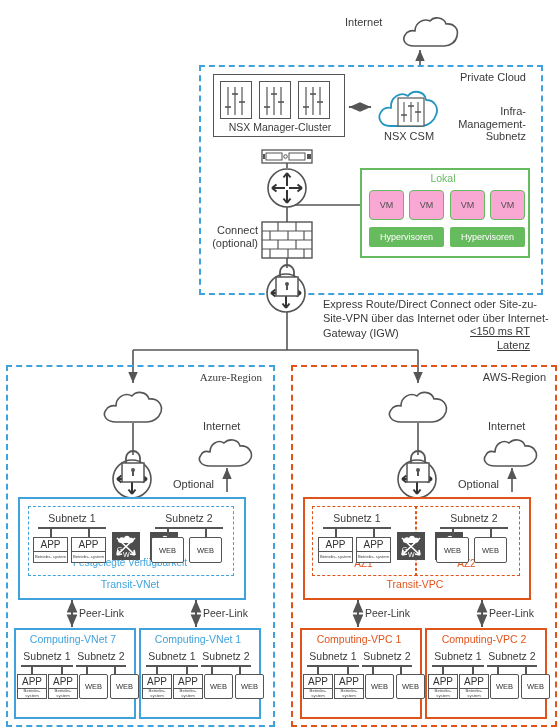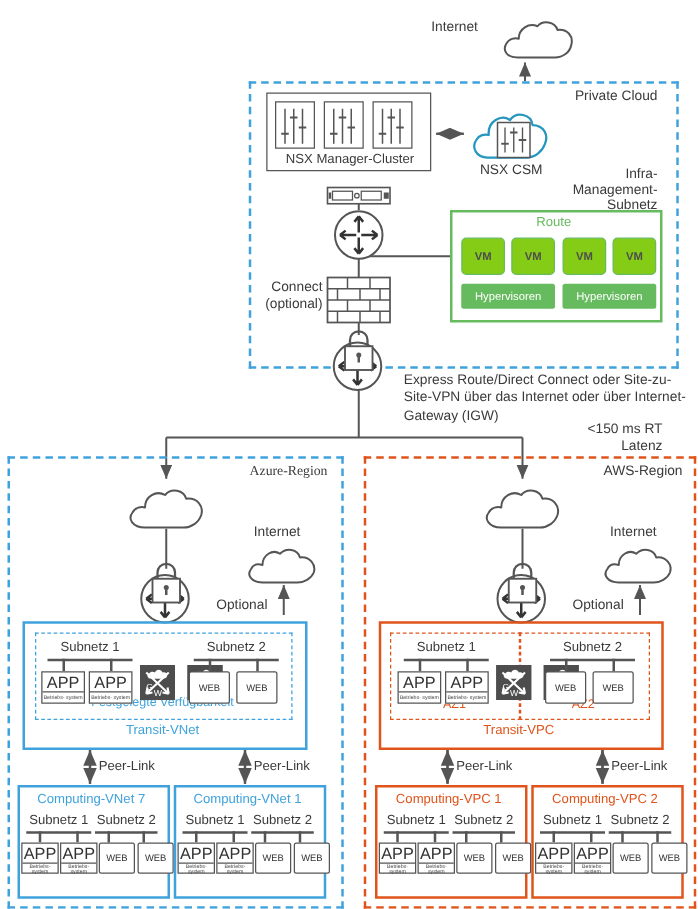--- a/index.html
+++ b/index.html
@@ -25,35 +25,35 @@
 
   .t-blue{color:#3fa2dd;}
   .t-orange{color:#e0541c;}
   .t-green{color:#66bb5e;}
   .appbox{
     position:absolute;border:1.5px solid #555;background:#fff;
     box-sizing:border-box;display:flex;flex-direction:column;
   }
   .appbox .top{
     flex:0 0 13px;display:flex;align-items:center;justify-content:center;
-    font-size:13px;border-bottom:1.5px solid #555;color:#333;
+    font-size:10px;border-bottom:1.5px solid #555;color:#333;
   }
   .appbox .bot{
     flex:1;display:flex;align-items:center;justify-content:center;
     font-size:4.2px;line-height:1.05;text-align:center;color:#444;
   }
   .webbox{
     position:absolute;border:1.5px solid #555;background:#fff;
     box-sizing:border-box;display:flex;align-items:center;justify-content:center;
     font-size:7.5px;color:#333;border-radius:2px;
   }
   .vmbox{
-    position:absolute;border:1.5px solid #66bb5e;background:#84cc16;border-radius:4px;
+    position:absolute;border:1.5px solid #66bb5e;background:#f9a8d4;border-radius:4px;
     box-sizing:border-box;display:flex;align-items:center;justify-content:center;
-    font-size:9px;font-weight:bold;color:#4e4e4e;
+    font-size:9px;font-weight:normal;color:#4e4e4e;
   }
   .hyp{
     position:absolute;background:#66bb5e;border-radius:2px;color:#fff;
     box-sizing:border-box;display:flex;align-items:center;justify-content:center;
     font-size:9px;
   }
   .nsxbox{
     position:absolute;border:1.5px solid #555;background:#fff;box-sizing:border-box;
   }
   .slider{
@@ -115,21 +115,21 @@
   <line x1="482" y1="627" x2="482" y2="600" stroke="#555" stroke-width="1.8" marker-end="url(#arrH)"></line>
 </svg>
 
 <div class="abs lbl" style="left:345px;top:16px;">Internet</div>
 <svg class="abs" style="left:400px;top:14px;width:62px;height:36px;">
   <path d="M14,32 C5,32 2,26 5,21 C7,17 12,16 15,17 C15,9 23,4 30,7 C34,2 44,3 46,10 C54,9 59,15 57,22 C56,28 50,32 44,32 Z" fill="#fff" stroke="#555" stroke-width="1.6" stroke-linejoin="round"></path>
 </svg>
 
 <div class="dashbox dash-blue" style="left:199px;top:65px;width:340px;height:226px;"></div>
 <div class="abs lbl lbl-r" style="left:400px;top:71px;width:126px;">Private Cloud</div>
-<div class="abs lbl lbl-r" style="left:400px;top:105px;width:126px;margin-top:28px;">Infra-
+<div class="abs lbl lbl-r" style="left:400px;top:105px;width:126px;">Infra-
 Management-
 Subnetz</div>
 
 <div class="nsxbox" style="left:213px;top:74px;width:132px;height:63px;">
   <div class="slider" style="left:6px;top:6px;width:32px;height:38px;">
     <svg style="position:absolute;left:0;top:0;width:32px;height:38px;">
       <line x1="7" y1="5" x2="7" y2="33" stroke="#555" stroke-width="1.2"></line>
       <line x1="14" y1="5" x2="14" y2="33" stroke="#555" stroke-width="1.2"></line>
       <line x1="21" y1="5" x2="21" y2="33" stroke="#555" stroke-width="1.2"></line>
       <line x1="4" y1="25" x2="10" y2="25" stroke="#555" stroke-width="1.6"></line>
@@ -214,34 +214,34 @@
   <path d="M21,42 L21,29 M21,42 L17.5,37.5 M21,42 L24.5,37.5" stroke="#333" stroke-width="2" fill="none"></path>
   <path d="M6,27 L19,27 M6,27 L10.5,23.5 M6,27 L10.5,30.5" stroke="#333" stroke-width="2" fill="none"></path>
   <path d="M36,27 L23,27 M36,27 L31.5,23.5 M36,27 L31.5,30.5" stroke="#333" stroke-width="2" fill="none"></path>
   <path d="M15,12 L15,6 A7,7 0 0 1 29,6 L29,12" fill="none" stroke="#555" stroke-width="1.8"></path>
   <rect x="11" y="11" width="22" height="19" fill="#fff" stroke="#555" stroke-width="1.5"></rect>
   <circle cx="22" cy="18" r="2" fill="#555"></circle>
   <line x1="22" y1="18" x2="22" y2="24" stroke="#555" stroke-width="2"></line>
 </svg>
 
 <div class="dashbox solid-green" style="left:360px;top:168px;width:166px;height:86px;"></div>
-<div class="abs lbl lbl-c t-green" style="left:360px;top:172px;width:166px;font-size:10.5px;">Route</div>
+<div class="abs lbl lbl-c t-green" style="left:360px;top:172px;width:166px;font-size:10.5px;">Lokal</div>
 
 <div class="vmbox" style="left:369px;top:190px;width:35px;height:30px;">VM</div>
 <div class="vmbox" style="left:409px;top:190px;width:35px;height:30px;">VM</div>
 <div class="vmbox" style="left:450px;top:190px;width:35px;height:30px;">VM</div>
 <div class="vmbox" style="left:490px;top:190px;width:35px;height:30px;">VM</div>
 
 <div class="hyp" style="left:369px;top:227px;width:75px;height:20px;">Hypervisoren</div>
 <div class="hyp" style="left:450px;top:227px;width:75px;height:20px;">Hypervisoren</div>
 
 <div class="abs lbl" style="left:311px;top:297px;width:240px;line-height:1.3;margin-left:12px;">Express Route/Direct Connect oder Site-zu-
 Site-VPN über das Internet oder über Internet-
 Gateway (IGW)</div>
-<div class="abs lbl lbl-r" style="left:420px;top:336px;width:110px;line-height:1.3;">&lt;150 ms RT
+<div class="abs lbl lbl-r" style="left:420px;top:324px;width:110px;line-height:1.3;text-decoration:underline;">&lt;150 ms RT
 Latenz</div>
 
 <div class="dashbox dash-blue" style="left:6px;top:365px;width:265px;height:358px;"></div>
 <div class="abs lbl lbl-r" style="left:140px;top:371px;width:122px;font-family:Liberation Serif, serif;">Azure-Region</div>
 
 <svg class="abs" style="left:101px;top:388px;width:66px;height:38px;">
   <path d="M15,34 C5,34 1,27 5,22 C7,18 12,17 15,18 C15,9 24,4 31,8 C36,2 46,4 48,11 C57,10 62,17 60,24 C58,30 52,34 46,34 Z" fill="#fff" stroke="#555" stroke-width="1.6" stroke-linejoin="round"></path>
 </svg>
 
 <svg class="abs" style="left:111px;top:452px;width:56px;height:48px;">

